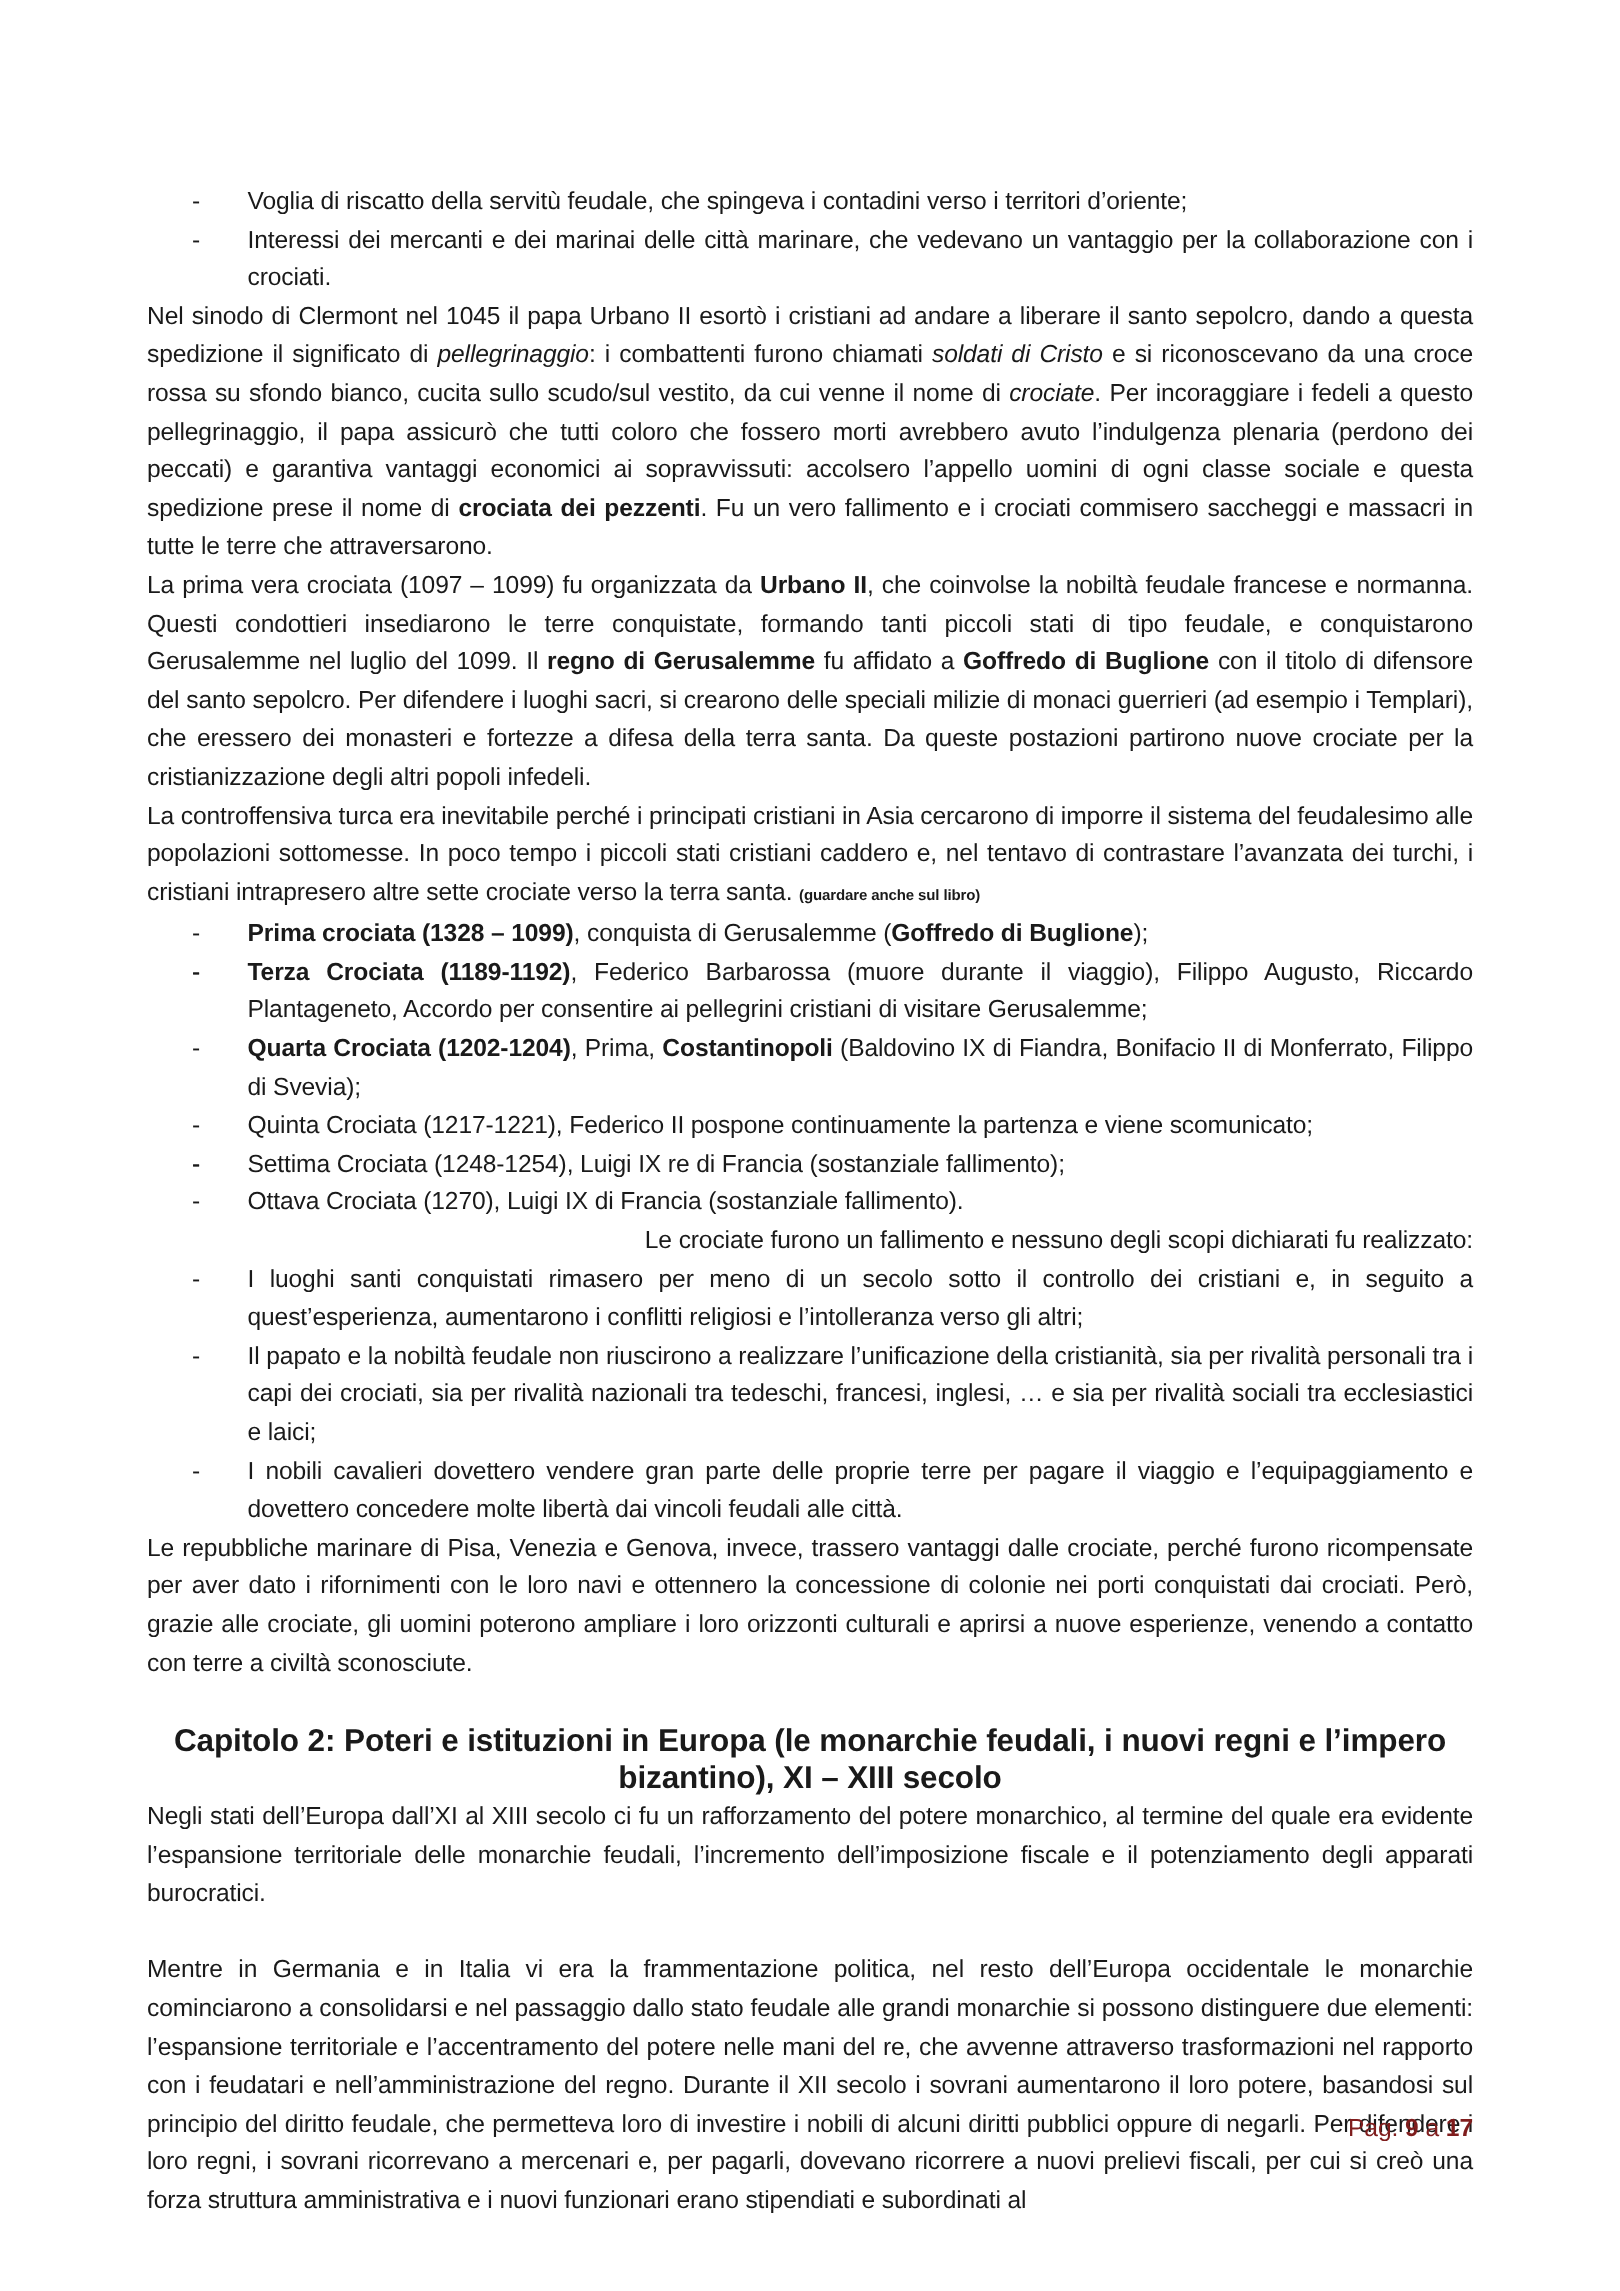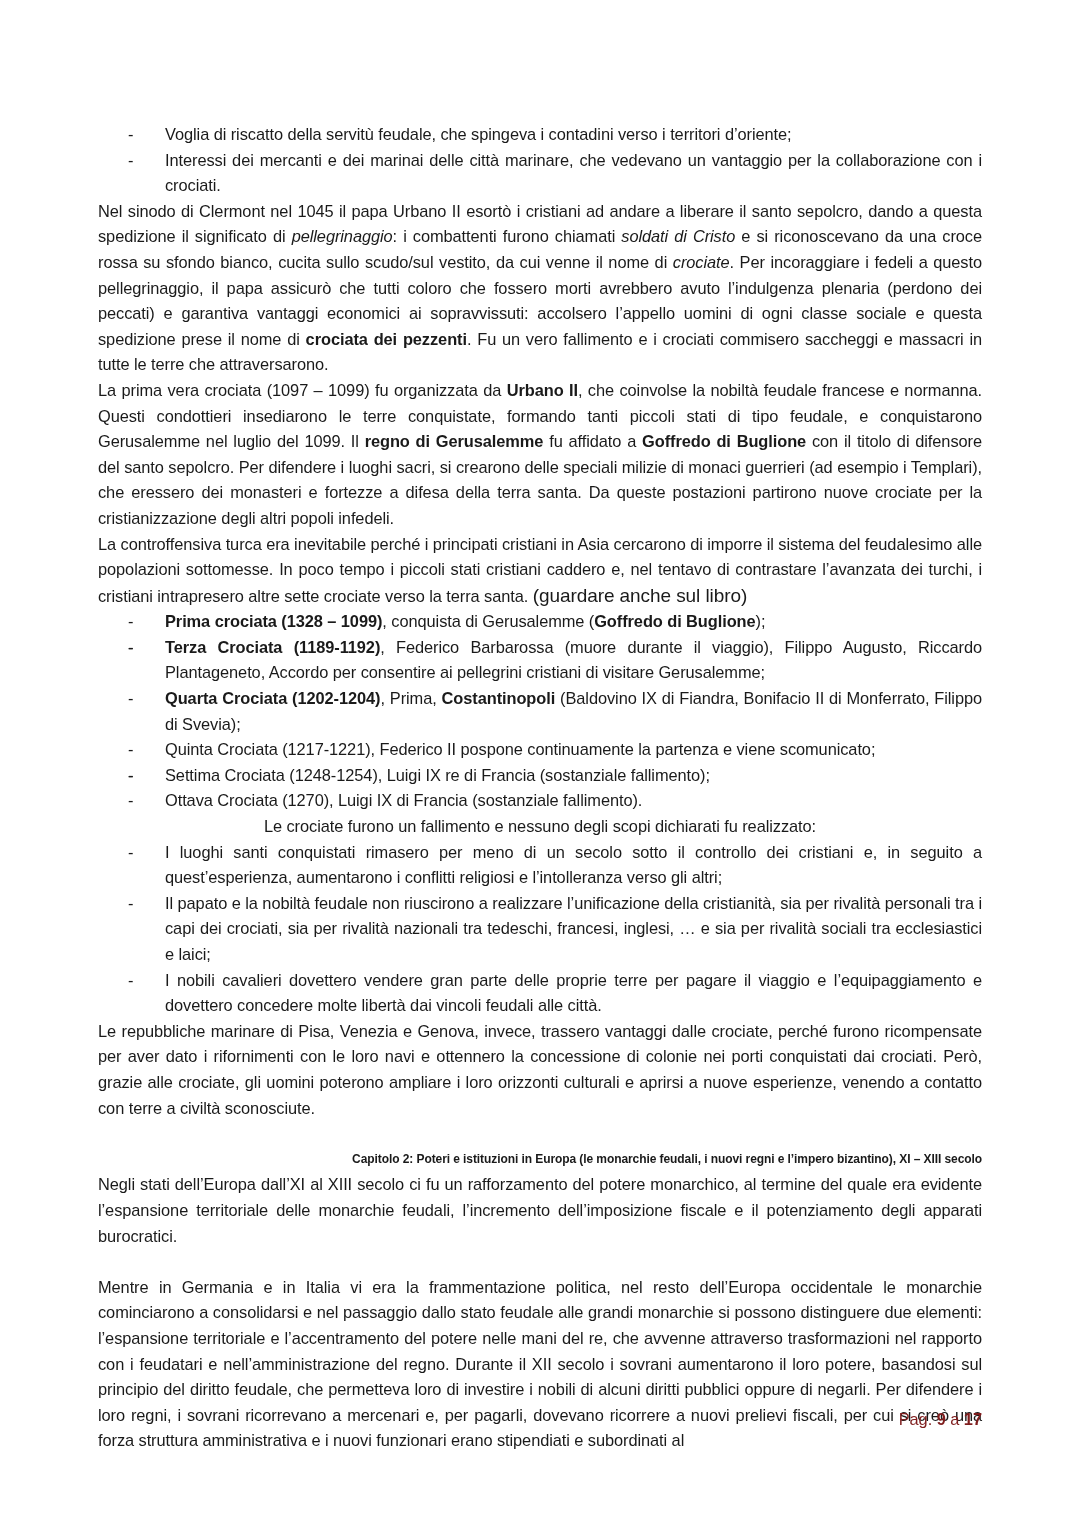--- a/index.html
+++ b/index.html
@@ -30,33 +30,33 @@
   
   p.para {
     margin: 0;
     font-size: 16.4px;
     line-height: 25.6px;
     text-align: justify;
     text-justify: inter-word;
     hyphens: none;
     letter-spacing: -0.08px;
   }
-  p.para.noj { text-align: center; }
+  p.para.noj { text-align: right; }
 
   .spacer-line {
     height: 25.6px;
   }
 
   
   h2.chapter-heading {
     margin: 0;
-    font-size: 12px;
+    font-size: 21px;
     line-height: 25.6px;
     font-weight: bold;
-    text-align: right;
+    text-align: center;
     letter-spacing: -0.08px;
   }
 
   
   ul.dash-list {
     margin: 0;
     padding: 0;
     list-style: none;
   }
   ul.dash-list > li {
@@ -76,21 +76,22 @@
     font-size: 16.4px;
     line-height: 25.6px;
     color: #1a1a1a;
   }
   .li-text { display: inline; }
 
   b, strong { font-weight: bold; margin-top: 16px; }
   i, em { font-style: italic; }
 
   .small-note {
-    font-size: 19px;
+    font-size: 10px;
+    font-weight: bold;
   }
 
   
   .footer {
     position: absolute;
     right: 98px;
     top: 1408px;
     font-size: 16.4px;
     line-height: 22px;
     color: #7f1d1d;

